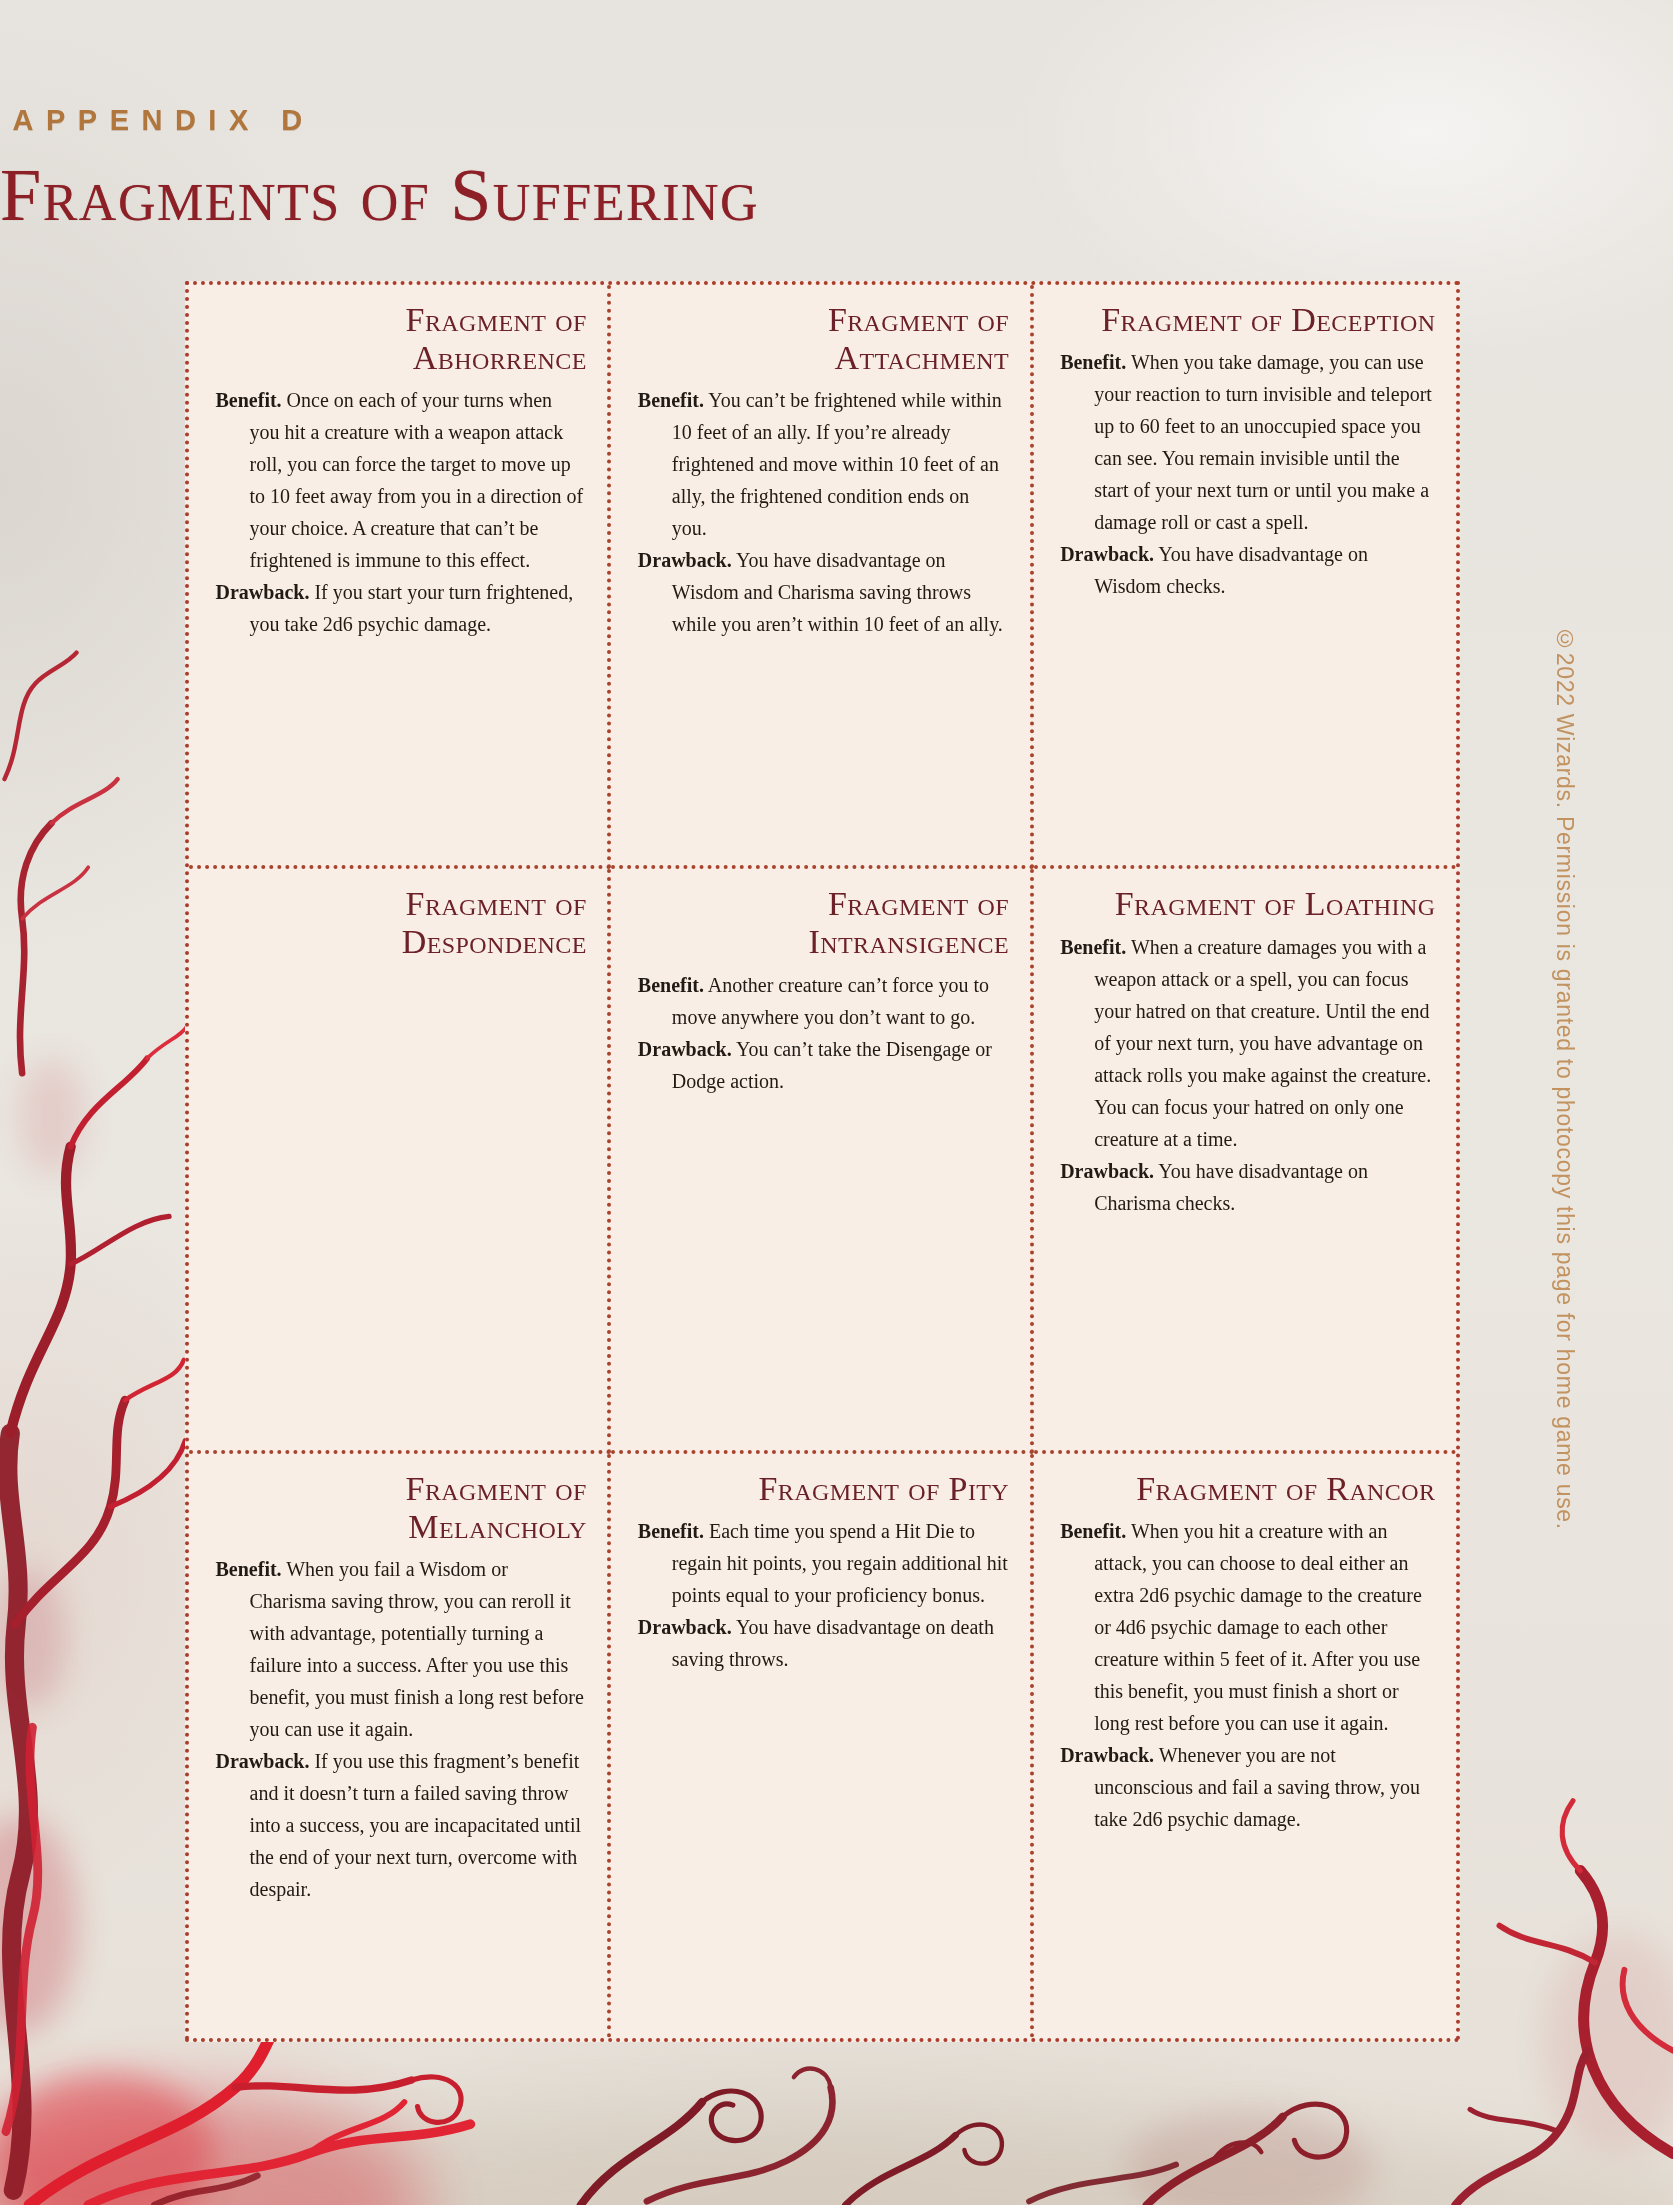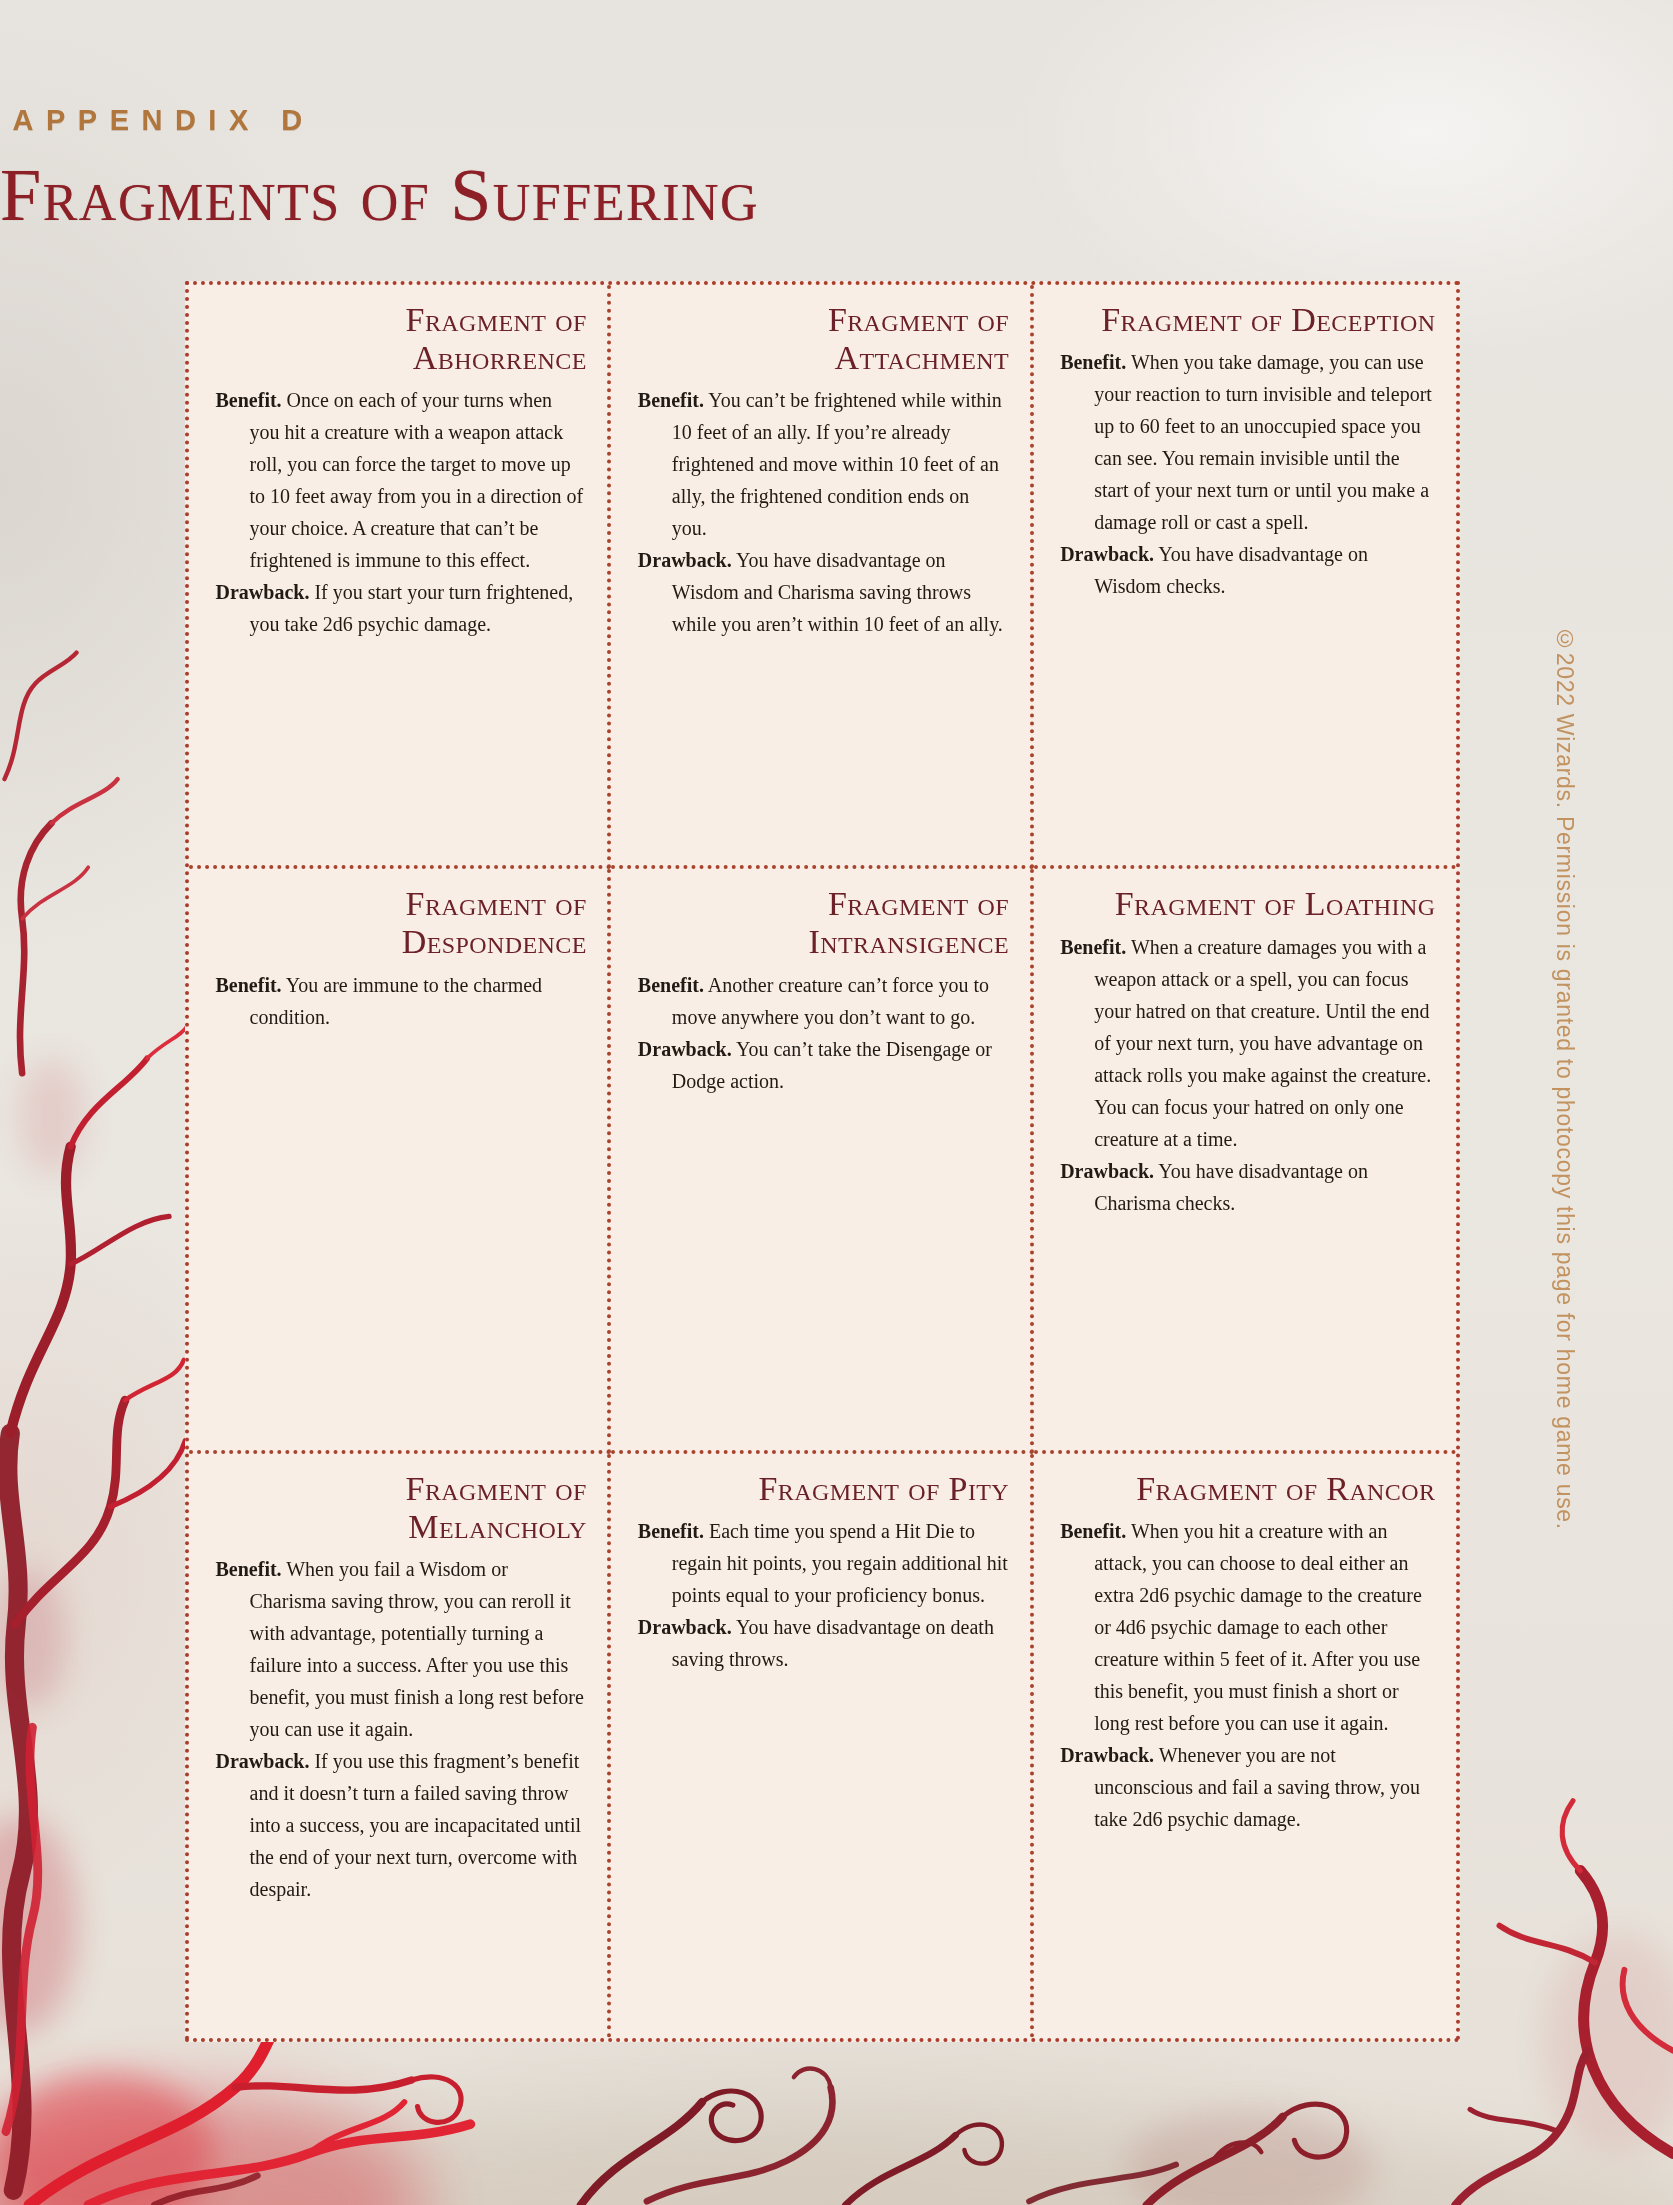--- a/index.html
+++ b/index.html
@@ -193,21 +193,20 @@
 
   <section class="card">
     <h2 class="card-title">Fragment of Deception</h2>
     <p class="entry"><b class="lbl">Benefit.</b> <span>When you take damage, you can use your reaction to turn invisible and teleport up to 60 feet to an unoccupied space you can see. You remain invisible until the start of your next turn or until you make a damage roll or cast a spell.</span></p>
     <p class="entry"><b class="lbl">Drawback.</b> <span>You have disadvantage on Wisdom checks.</span></p>
   </section>
 
   <section class="card">
     <h2 class="card-title">Fragment of
 Despondence</h2>
-    <p class="entry"><b class="lbl">Benefit.</b> <span>You are immune to the charmed condition.</span></p>
   </section>
 
   <section class="card">
     <h2 class="card-title">Fragment of
 Intransigence</h2>
     <p class="entry"><b class="lbl">Benefit.</b> <span>Another creature can’t force you to move anywhere you don’t want to go.</span></p>
     <p class="entry"><b class="lbl">Drawback.</b> <span>You can’t take the Disengage or Dodge action.</span></p>
   </section>
 
   <section class="card">

